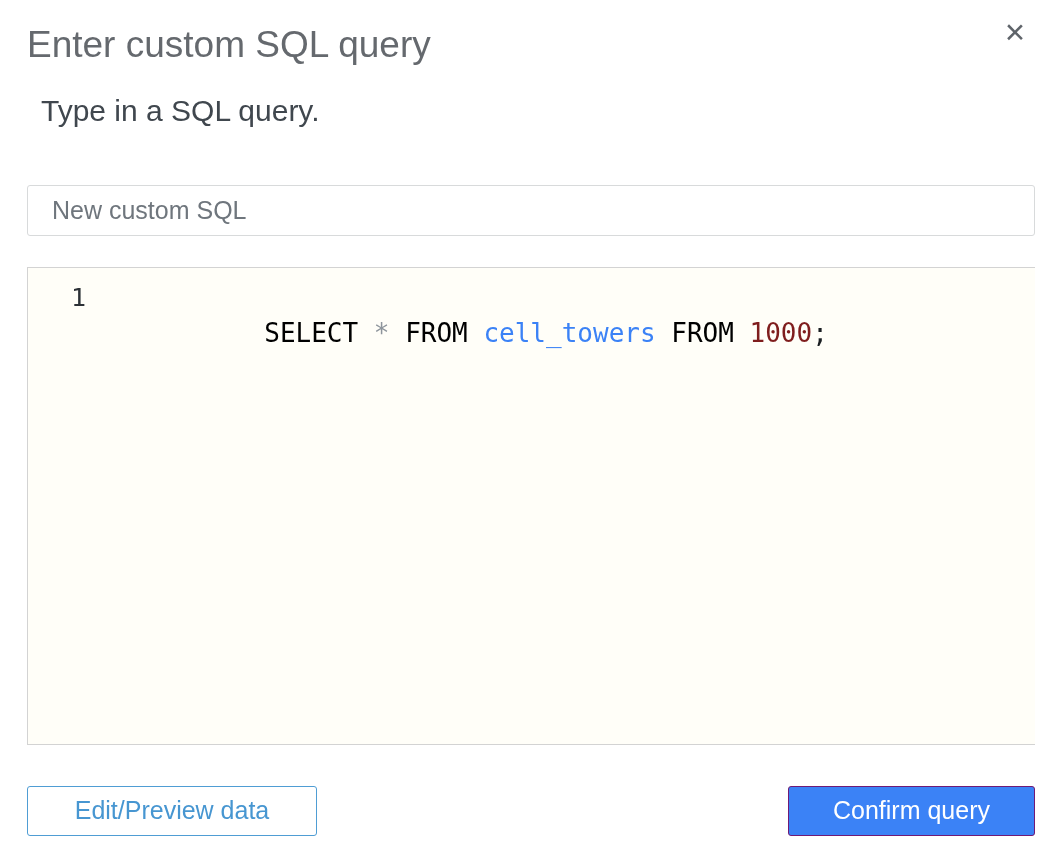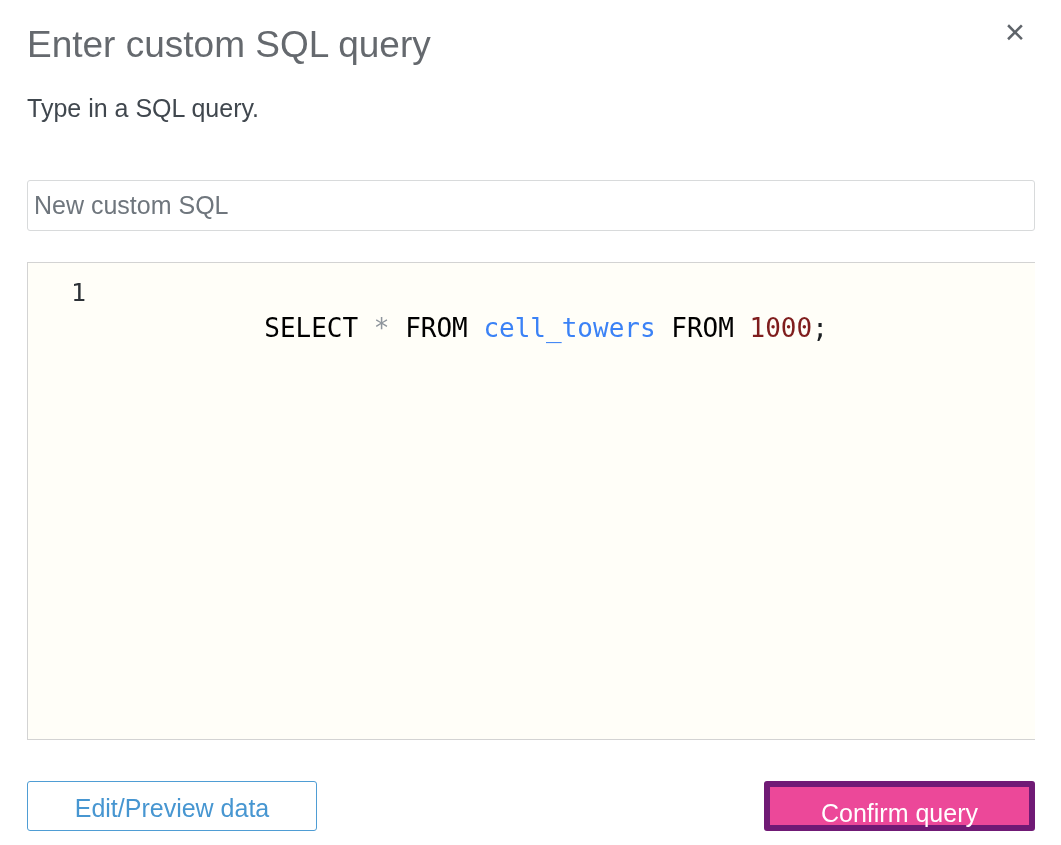--- a/index.html
+++ b/index.html
@@ -34,37 +34,37 @@
     border: none;
     padding: 0;
     cursor: pointer;
     font-size: 35px;
     line-height: 38px;
     color: #5f646a;
     font-family: "Liberation Sans", sans-serif;
     font-weight: 300;
   }
   .dialog-subtitle {
-    margin: 27px 0 0 0;
-    font-size: 25px;
+    margin: 27px 0 0 14px;
+    font-size: 30px;
     font-weight: 400;
     color: #40474e;
   }
   .name-input {
     display: block;
     margin-top: 57px;
     width: 100%;
     height: 51px;
     border: 1px solid #d8dadb;
     border-radius: 3px;
     background: #ffffff;
     font-family: "Liberation Sans", sans-serif;
     font-size: 25px;
     color: #6f767d;
-    padding: 0 6px;
+    padding: 0 24px;
     outline: none;
   }
   .sql-editor {
     margin-top: 31px;
     height: 478px;
     border: 1px solid #d3d3d3;
     border-right: none;
     background: #fffef8;
     font-family: "DejaVu Sans Mono", monospace;
     font-size: 26px;
@@ -99,32 +99,32 @@
     display: flex;
     justify-content: space-between;
     align-items: center;
   }
   .btn {
     height: 50px;
     border-radius: 3px;
     font-family: "Liberation Sans", sans-serif;
     font-size: 25px;
     cursor: pointer;
-    padding: 12px;
+    padding: 4px;
   }
   .btn-secondary {
     width: 290px;
     background: #ffffff;
     border: 1px solid #4f9dd4;
     color: #4796d1;
   }
   .btn-primary {
-    width: 271px;
-    background: #ec4899;
-    border: 6px solid #701a75;
+    width: 247px;
+    background: #3b82f6;
+    border: 1px solid #701a75;
     color: #ffffff;
   }
 </style>
 </head>
 <body>
 
 <div class="dialog">
 
   <h1 class="dialog-title">Enter custom SQL query</h1>
 

